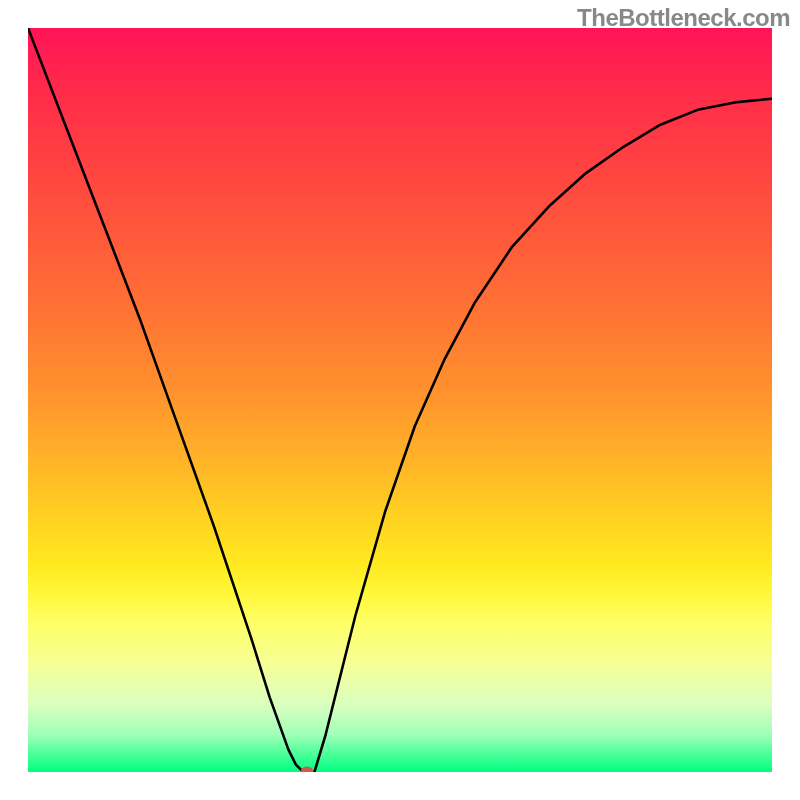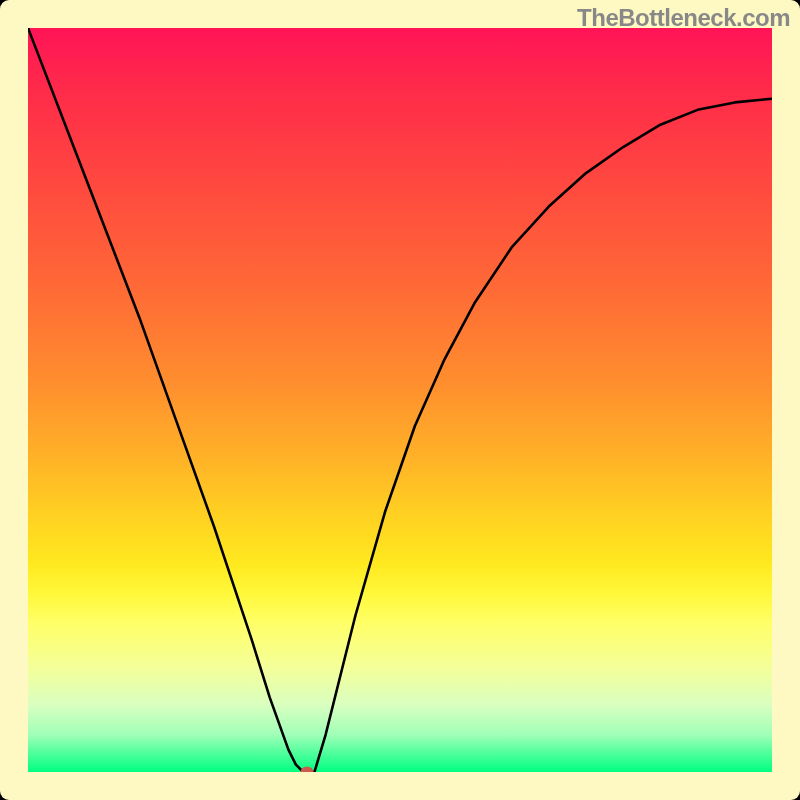--- a/index.html
+++ b/index.html
@@ -8,22 +8,21 @@
     width: 800px;
     height: 800px;
     overflow: hidden;
     background: #000;
     font-family: Arial, Helvetica, sans-serif;
   }
   .frame {
     position: relative;
     width: 800px;
     height: 800px;
-    background: #fef9c3;
-    border-radius: 9px;
+    background: #ffffff;
   }
   .watermark {
     position: absolute;
     top: 4px;
     right: 10px;
     color: #888;
     font-size: 24px;
     font-weight: 600;
     letter-spacing: -0.5px;
     z-index: 10;

